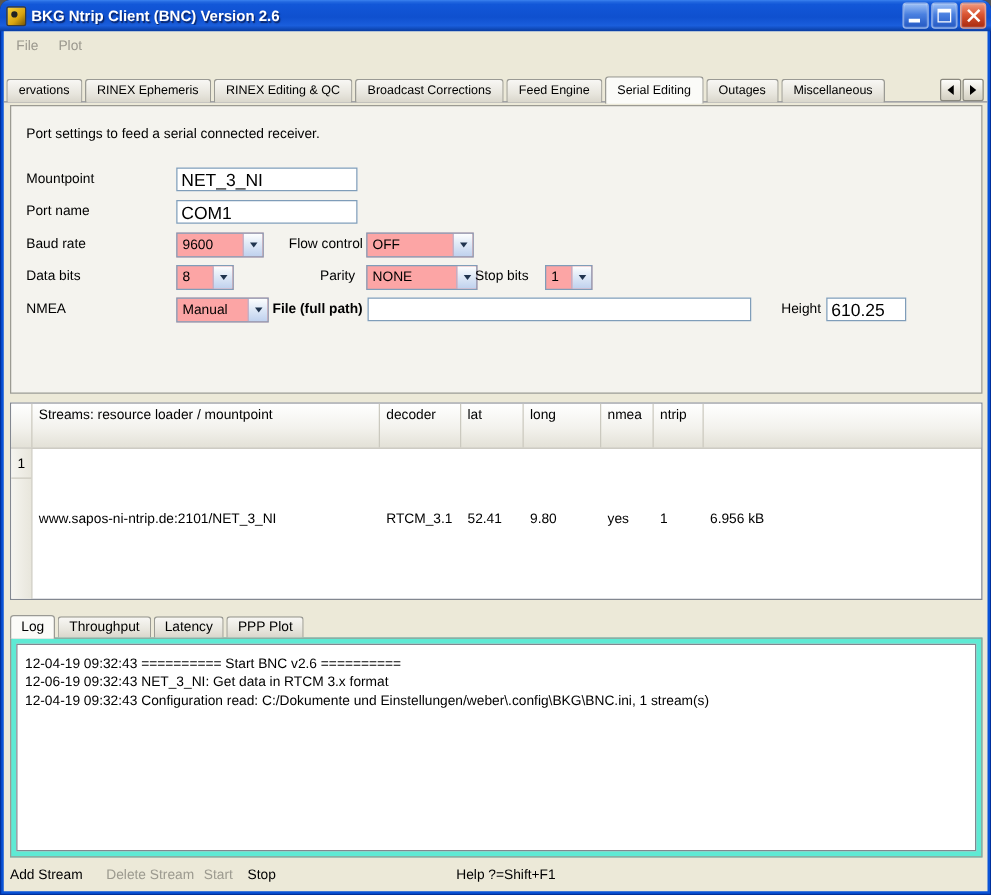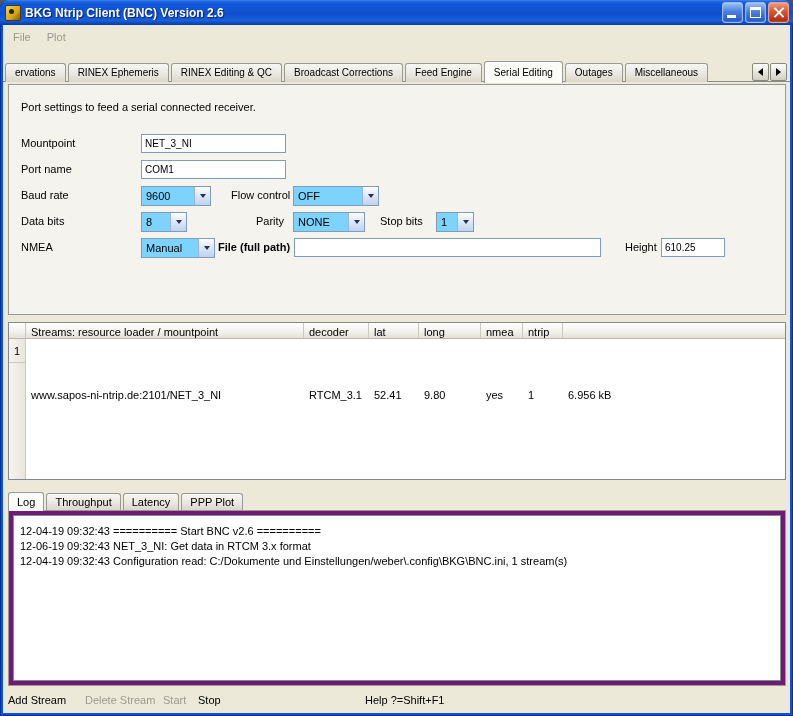--- a/index.html
+++ b/index.html
@@ -100,42 +100,42 @@
   
   .form-panel {
     position:absolute; left:5px; top:59px; width:778px; height:231px;
     background:#f4f3ee; border:1px solid #9b9a92;
   }
   .desc { position:absolute; left:12px; top:16px; }
   .frow { position:absolute; left:0; right:0; height:20px; }
   .flabel { position:absolute; top:3px; }
   .tinput {
     position:absolute; height:19px; border:1px solid #7f9db9; background:#fff;
-    font-family:"Liberation Sans", sans-serif; font-size:10px; padding:0 3px; outline:none;
+    font-family:"Liberation Sans", sans-serif; font-size:14px; padding:0 3px; outline:none;
   }
   .combo {
-    position:absolute; height:20px; background:#7dd3fc;
+    position:absolute; height:20px; background:#fca5a5;
     border:1px solid #7f9db9; display:flex; align-items:center;
   }
   .combo .cval { flex:1; padding:0 4px; white-space:nowrap; overflow:hidden; }
   .combo .cbtn {
     width:16px; height:100%; flex:none;
     background: linear-gradient(180deg,#fdfefe 0%,#dfe9f7 45%,#bfd1ee 100%);
     border-left:1px solid #9db4d8; border-radius:0 1px 1px 0;
     display:flex; align-items:center; justify-content:center;
   }
   .tri-down { width:0; height:0; border-left:3px solid transparent; border-right:3px solid transparent; border-top:4px solid #20344f; }
 
   
   .stable {
     position:absolute; left:5px; top:297px; width:778px; height:158px;
     background:#fff; border:1px solid #828790;
     display:flex; flex-direction:column;
   }
-  .thead { display:flex; height:16px; border-bottom:1px solid #bdbab0;
+  .thead { display:flex; height:36px; border-bottom:1px solid #bdbab0;
     background: linear-gradient(180deg,#ffffff 0%,#f3f2ed 55%,#e3e1d7 100%); flex:none; }
   .th { border-right:1px solid #cbc9bf; padding:3px 5px 0 5px; white-space:nowrap; overflow:hidden; }
   .th-gutter   { width:17px; padding:0; }
   .th-mount    { width:278px; }
   .th-decoder  { width:65px; }
   .th-lat      { width:50px; }
   .th-long     { width:62px; }
   .th-nmea     { width:42px; }
   .th-ntrip    { width:40px; }
   .th-bytes    { flex:1; border-right:none; }
@@ -158,21 +158,21 @@
   .btab {
     display:inline-block; vertical-align:bottom;
     height:17px; line-height:16px; padding:0 8px;
     background: linear-gradient(180deg,#f8f7f4 0%,#e8e6de 60%,#d9d6cb 100%);
     border:1px solid #9a9a94; border-bottom:none;
     border-radius:3px 3px 0 0; margin-right:-1px; position:relative; z-index:1;
   }
   .btab.sel { height:19px; line-height:18px; background:#fbfbf8; z-index:3; margin-bottom:-1px; }
   .log-pane {
     position:absolute; left:5px; top:485px; width:778px; height:176px;
-    background:#701a75; border:1px solid #9a9a94; padding:4px;
+    background:#5eead4; border:1px solid #9a9a94; padding:4px;
   }
   .log-area {
     width:100%; height:100%; background:#fff; border:1px solid #828790;
     padding:8px 6px; overflow:hidden;
   }
   .log-line { line-height:15px; white-space:nowrap; }
 
   
   .footer { position:absolute; left:0; right:0; top:666px; height:20px; }
   .fbtn { position:absolute; top:3px; background:none; border:none; font-family:"Liberation Sans", sans-serif; font-size:11px; color:#000; padding:0; }
@@ -260,21 +260,21 @@
 
       <div class="frow" style="top:127px;">
         <span class="flabel" style="left:12px;">Data bits</span>
         <div class="combo" style="left:132px; width:46px;">
           <span class="cval">8</span>
           <span class="cbtn">
               <span class="tri-down"></span>
             </span>
         </div>
         <span class="flabel" style="left:247px;">Parity</span>
-        <div class="combo" style="left:284px; width:72px;">
+        <div class="combo" style="left:284px; width:89px;">
           <span class="cval">NONE</span>
           <span class="cbtn">
               <span class="tri-down"></span>
             </span>
         </div>
         <span class="flabel" style="left:371px;">Stop bits</span>
         <div class="combo" style="left:427px; width:38px;">
           <span class="cval">1</span>
           <span class="cbtn">
               <span class="tri-down"></span>

